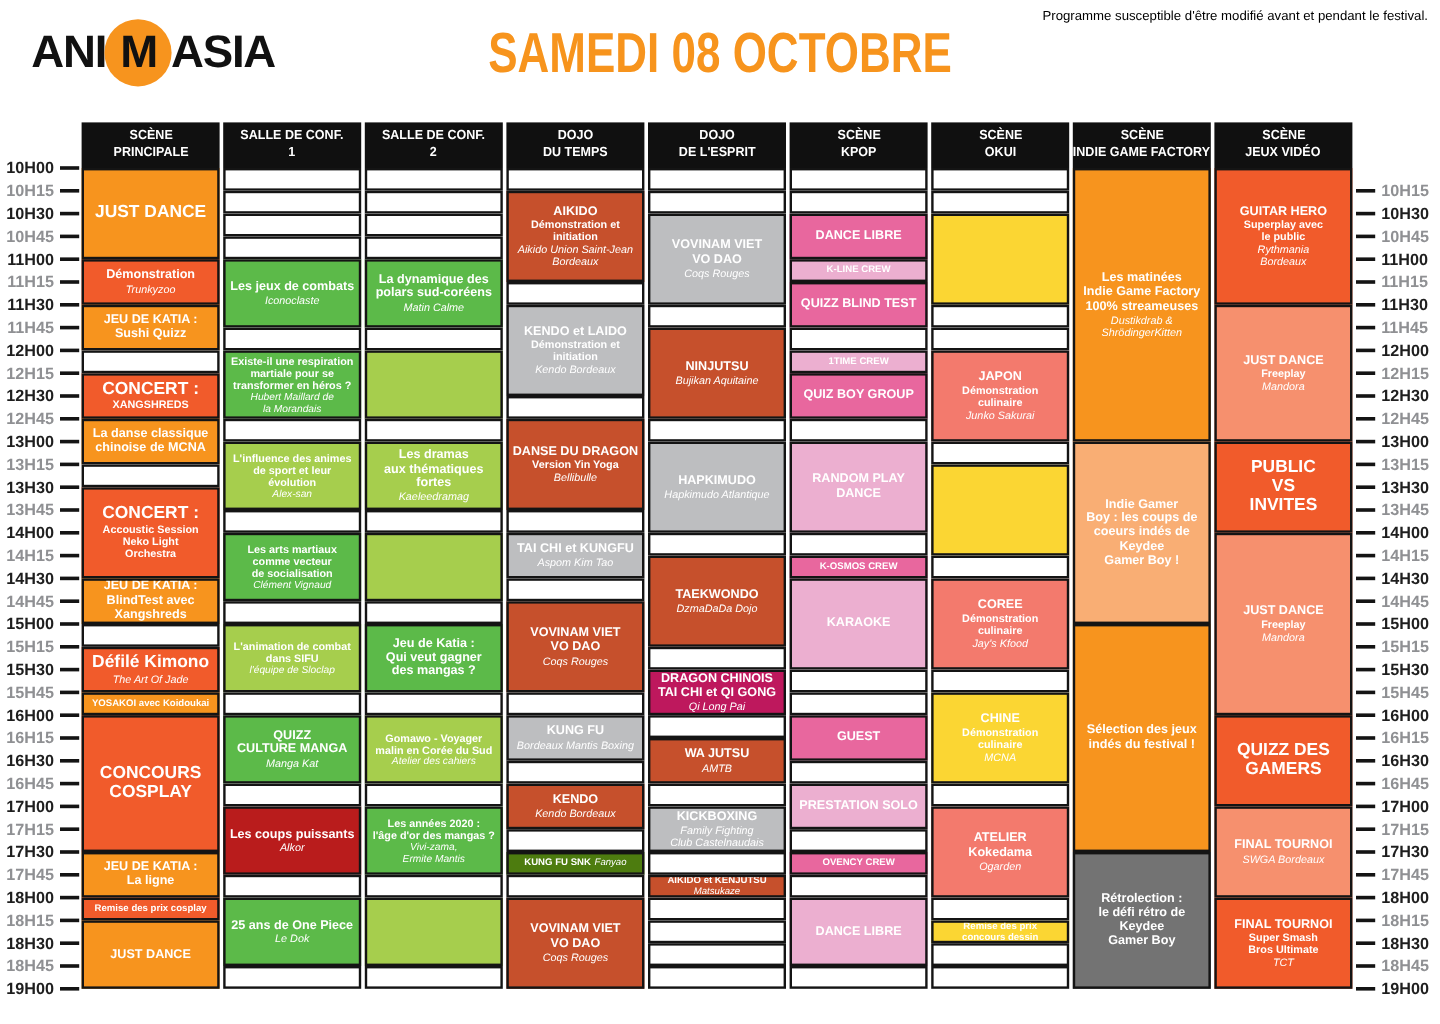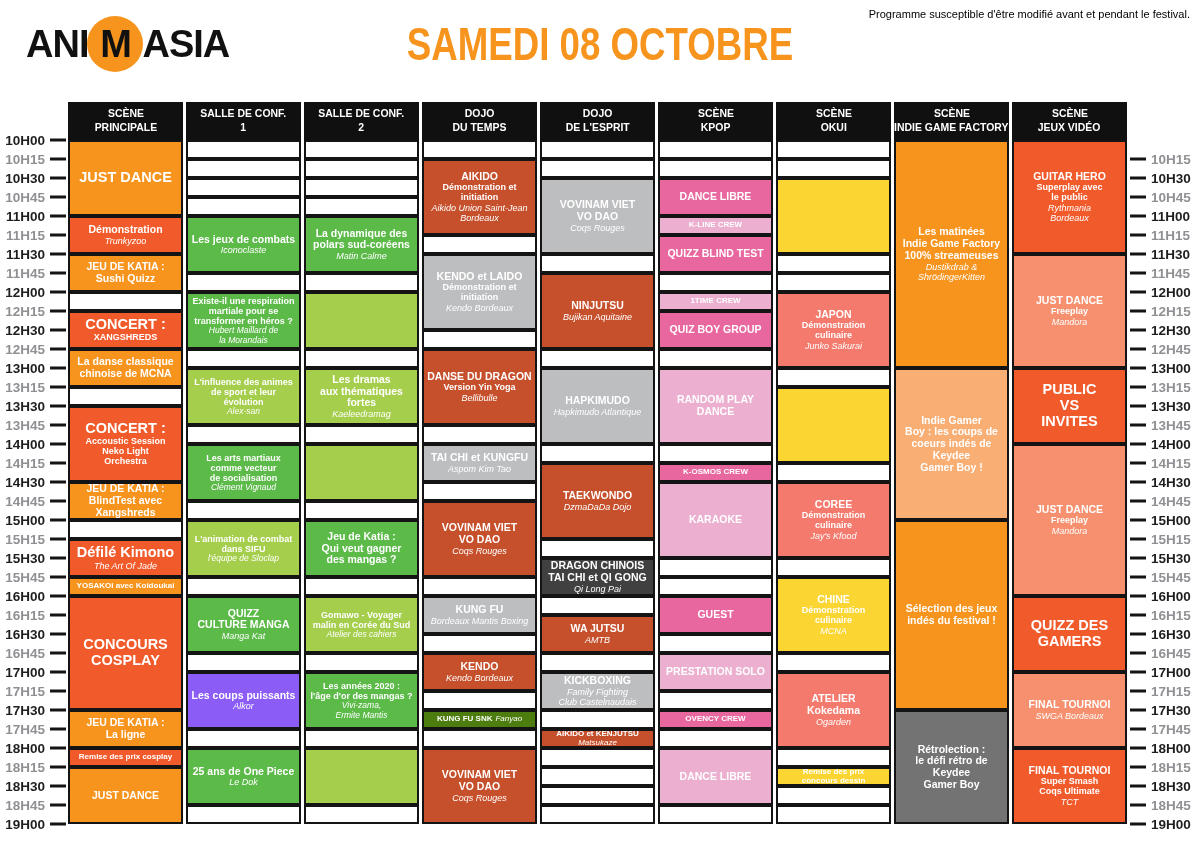--- a/index.html
+++ b/index.html
@@ -236,21 +236,21 @@
           <div class="cell dense" style="top: 380px; height: 57px; background: rgb(166, 206, 77);">
             <div class="ev-title">L'animation de combat
 dans SIFU</div>
             <div class="ev-sub">l'équipe de Sloclap</div>
           </div>
           <div class="cell" style="top: 456px; height: 57px; background: rgb(92, 186, 73);">
             <div class="ev-title">QUIZZ
 CULTURE MANGA</div>
             <div class="ev-sub">Manga Kat</div>
           </div>
-          <div class="cell" style="top: 532px; height: 57px; background: #8b5cf6;">
+          <div class="cell" style="top: 532px; height: 57px; background: #b91c1c;">
             <div class="ev-title">Les coups puissants</div>
             <div class="ev-sub">Alkor</div>
           </div>
           <div class="cell" style="top: 608px; height: 57px; background: rgb(92, 186, 73);">
             <div class="ev-title">25 ans de One Piece</div>
             <div class="ev-sub">Le Dok</div>
           </div>
           <div class="cell empty" style="top: 0px; height: 19px;"></div>
           <div class="cell empty" style="top: 19px; height: 19px;"></div>
           <div class="cell empty" style="top: 38px; height: 19px;"></div>
@@ -389,21 +389,21 @@
             <div class="ev-sub">Bujikan Aquitaine</div>
           </div>
           <div class="cell" style="top: 228px; height: 76px; background: rgb(189, 190, 192);">
             <div class="ev-title">HAPKIMUDO</div>
             <div class="ev-sub">Hapkimudo Atlantique</div>
           </div>
           <div class="cell" style="top: 323px; height: 76px; background: rgb(198, 80, 44);">
             <div class="ev-title">TAEKWONDO</div>
             <div class="ev-sub">DzmaDaDa Dojo</div>
           </div>
-          <div class="cell" style="top: 418px; height: 38px; background: #404040; justify-content: center;">
+          <div class="cell" style="top: 418px; height: 38px; background: #be185d; justify-content: center;">
             <div class="ev-title">DRAGON CHINOIS
 TAI CHI et QI GONG</div>
             <div class="ev-sub">Qi Long Pai</div>
           </div>
           <div class="cell" style="top: 475px; height: 38px; background: rgb(198, 80, 44); text-align: center;">
             <div class="ev-title">WA JUTSU</div>
             <div class="ev-sub">AMTB</div>
           </div>
           <div class="cell" style="top: 532px; height: 38px; background: rgb(189, 190, 192);">
             <div class="ev-title">KICKBOXING</div>
@@ -597,21 +597,21 @@
             <div class="ev-title">QUIZZ DES
 GAMERS</div>
           </div>
           <div class="cell" style="top: 532px; height: 76px; background: rgb(246, 144, 110);">
             <div class="ev-title">FINAL TOURNOI</div>
             <div class="ev-sub">SWGA Bordeaux</div>
           </div>
           <div class="cell" style="top: 608px; height: 76px; background: rgb(241, 91, 43);">
             <div class="ev-title">FINAL TOURNOI</div>
             <div class="ev-note">Super Smash
-Coqs Ultimate</div>
+Bros Ultimate</div>
             <div class="ev-sub">TCT</div>
           </div>
         </div>
       </div>
     </div>
   <div class="rail rail-right" id="rail-right">
       <div class="tick" style="top: 19px;"></div>
       <div class="tlabel minor" style="top: 19px;">10H15</div>
       <div class="tick" style="top: 38px;"></div>
       <div class="tlabel major" style="top: 38px;">10H30</div>

